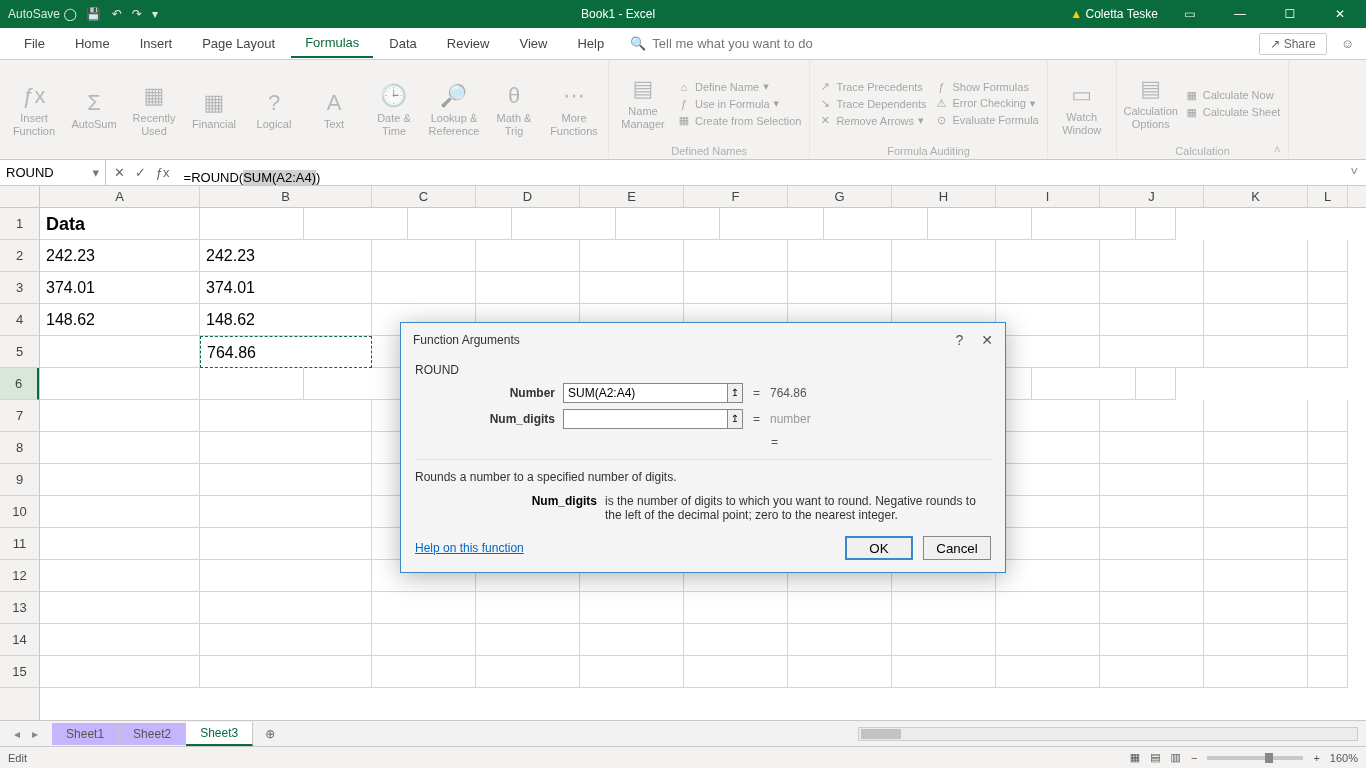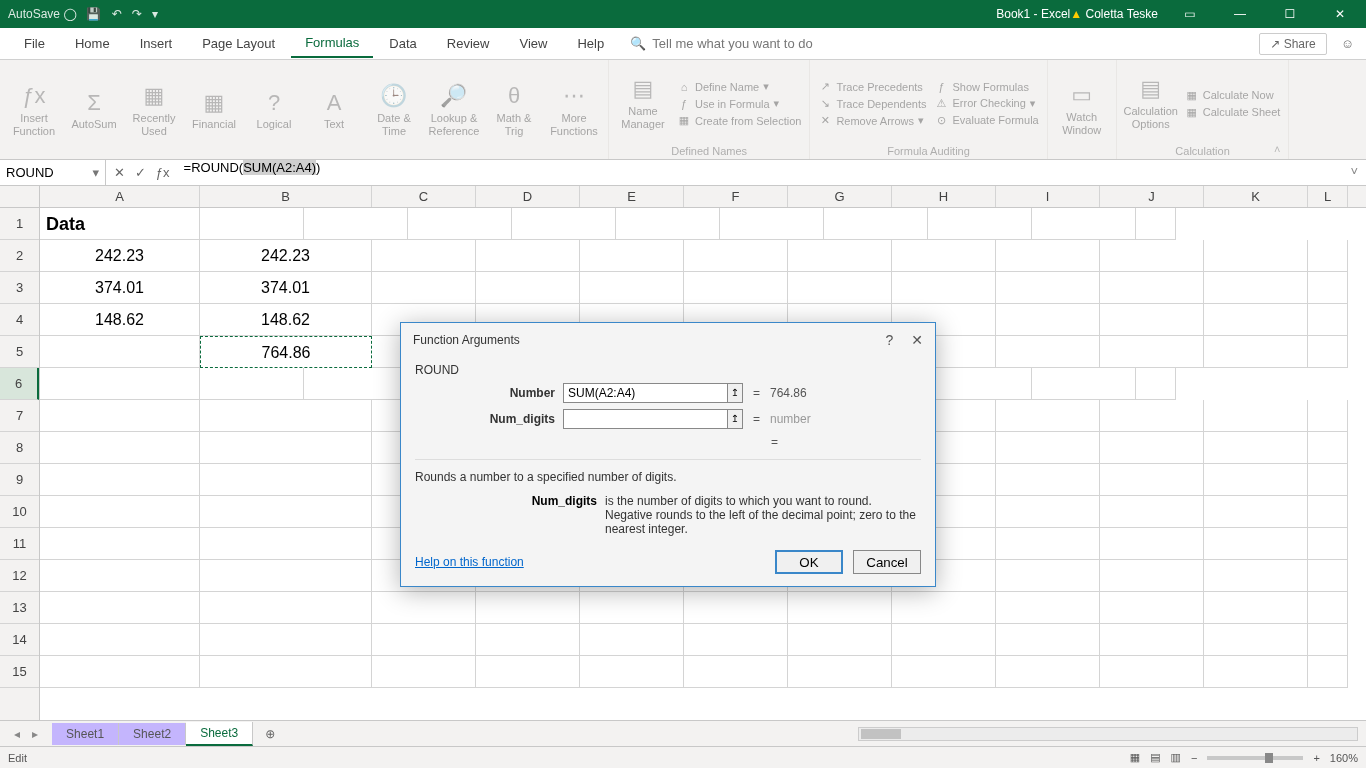--- a/index.html
+++ b/index.html
@@ -2,21 +2,21 @@
 <html><head>
 <meta charset="utf-8">
 <style>
 * { box-sizing: border-box; margin: 0; padding: 0; font-family: "Segoe UI", Arial, sans-serif; }
 html, body { width: 1366px; height: 768px; overflow: hidden; background: #fff; }
 
 
 .titlebar { height: 28px; background: #0a6b3d; color: #fff; display: flex; align-items: center; font-size: 12px; }
 .qat { display: flex; align-items: center; padding: 0 8px; gap: 10px; }
 .qat-item { opacity: .85; }
-.title-center { flex: 1; text-align: right; }
+.title-center { flex: 1; text-align: center; }
 .title-right { display: flex; align-items: center; gap: 14px; padding-right: 8px; }
 .win-btn { width: 36px; text-align: center; }
 .warn-icon { color: #ffcc00; }
 
 
 .ribbon-tabs { height: 32px; background: #fff; border-bottom: 1px solid #d0d0d0; display: flex; align-items: center; padding-left: 10px; gap: 2px; font-size: 13px; color: #444; }
 .ribbon-tab { padding: 6px 14px; cursor: pointer; }
 .ribbon-tab.active { color: #0a6b3d; border-bottom: 2px solid #0a6b3d; font-weight: 500; }
 .tell-me { display: flex; align-items: center; gap: 6px; color: #777; margin-left: 10px; flex: 1; }
 .share-area { display: flex; align-items: center; gap: 14px; padding-right: 12px; color: #666; }
@@ -32,57 +32,57 @@
 .stack { display: flex; flex-direction: column; gap: 4px; justify-content: center; }
 .stack-item { display: flex; align-items: center; gap: 4px; font-size: 11px; }
 .stack-item .sm-ico { width: 14px; text-align: center; }
 
 
 .formulabar { height: 26px; border-bottom: 1px solid #c8c8c8; display: flex; align-items: stretch; font-size: 13px; }
 .namebox { width: 106px; border-right: 1px solid #c8c8c8; display: flex; align-items: center; padding: 0 6px; }
 .namebox input { border: none; width: 70px; font-size: 13px; outline: none; }
 .namebox .dd { color: #777; margin-left: auto; }
 .fb-btns { display: flex; align-items: center; padding: 0 8px; gap: 10px; color: #666; }
-.fb-input { flex: 1; display: flex; align-items: flex-start; padding: 0 6px; font-family: Consolas, monospace; font-size: 13px; }
+.fb-input { flex: 1; display: flex; align-items: flex-end; padding: 0 6px; font-family: Consolas, monospace; font-size: 13px; }
 .fb-input .arg-highlight { background: #d0d0d0; }
 
 
 .grid-wrap { position: relative; height: 550px; }
 .corner { position: absolute; left: 0; top: 0; width: 40px; height: 22px; background: #f3f2f1; border-right: 1px solid #c8c8c8; border-bottom: 1px solid #c8c8c8; }
 .col-headers { position: absolute; left: 40px; top: 0; right: 0; height: 22px; display: flex; background: #f3f2f1; border-bottom: 1px solid #c8c8c8; }
 .col-h { border-right: 1px solid #d4d4d4; text-align: center; font-size: 13px; color: #444; line-height: 22px; }
 .row-headers { position: absolute; left: 0; top: 22px; bottom: 0; width: 40px; background: #f3f2f1; border-right: 1px solid #c8c8c8; }
 .row-h { height: 32px; border-bottom: 1px solid #d4d4d4; text-align: center; font-size: 13px; color: #444; line-height: 32px; }
 .row-h.active { background: #d8e6db; border-right: 2px solid #0a6b3d; }
 .cells { position: absolute; left: 40px; top: 22px; right: 0; bottom: 0; }
 .row { display: flex; height: 32px; }
 .cell { border-right: 1px solid #d4d4d4; border-bottom: 1px solid #d4d4d4; padding: 0 6px; line-height: 32px; font-size: 16px; }
 .cell.head { font-weight: bold; font-size: 18px; }
-.cell.num { text-align: center; }
+.cell.num { text-align: left; }
 .editing { border: 2px solid #0a6b3d !important; line-height: 28px; }
 .marching { border: 1.5px dashed #0a6b3d !important; }
 
 
 .sheet-tabs { position: absolute; left: 0; right: 0; bottom: 22px; height: 26px; border-top: 1px solid #c8c8c8; display: flex; align-items: center; font-size: 12px; background: #f3f2f1; }
 .sheet-nav { padding: 0 14px; color: #888; display: flex; gap: 12px; }
 .sheet-tab { padding: 4px 14px; border-right: 1px solid #c8c8c8; background: #c4b5fd; color: #555; }
 .sheet-tab.active { background: #fff; color: #0a6b3d; border-bottom: 2px solid #0a6b3d; font-weight: 500; }
 .sheet-add { padding: 0 12px; color: #666; }
 .hscroll-stub { flex: 1; display: flex; justify-content: flex-end; padding-right: 8px; }
 .hscroll-track { width: 500px; height: 14px; background: #ececec; border: 1px solid #ccc; position: relative; }
 .hscroll-thumb { position: absolute; left: 2px; top: 1px; width: 40px; height: 10px; background: #c2c2c2; }
 
 
 .statusbar { position: absolute; left: 0; right: 0; bottom: 0; height: 22px; background: #f3f2f1; border-top: 1px solid #c8c8c8; display: flex; align-items: center; font-size: 11px; color: #555; padding: 0 8px; }
 .statusbar .status-right { margin-left: auto; display: flex; align-items: center; gap: 10px; }
 .zoom-slider { width: 96px; height: 4px; background: #c8c8c8; position: relative; }
 .zoom-thumb { position: absolute; left: 60%; top: -3px; width: 8px; height: 10px; background: #888; }
 
 
-.dialog { position: absolute; left: 400px; top: 322px; width: 536px; background: #f4f4f4; border: 1px solid #3a87c9; box-shadow: 0 4px 24px rgba(0,0,0,.3); font-size: 12px; }
+.dialog { position: absolute; left: 400px; top: 322px; width: 606px; background: #f4f4f4; border: 1px solid #3a87c9; box-shadow: 0 4px 24px rgba(0,0,0,.3); font-size: 12px; }
 .dlg-title { height: 34px; display: flex; align-items: center; padding: 0 12px; color: #333; }
 .dlg-title .dlg-btns { margin-left: auto; display: flex; gap: 18px; font-size: 14px; color: #555; }
 .dlg-body { padding: 6px 14px 12px; }
 .dlg-func { color: #333; font-weight: 500; margin-bottom: 6px; }
 .arg-row { display: flex; align-items: center; margin-bottom: 6px; }
 .arg-label { width: 148px; text-align: right; font-weight: bold; color: #333; padding-right: 8px; }
 .arg-field { width: 180px; display: flex; }
 .arg-field input { flex: 1; height: 20px; border: 1px solid #888; padding: 0 4px; font-size: 12px; }
 .ref-btn { width: 18px; height: 20px; border: 1px solid #888; border-left: none; background: #f0f0f0; text-align: center; font-size: 10px; line-height: 18px; }
 .arg-eq { padding: 0 10px; color: #555; }

